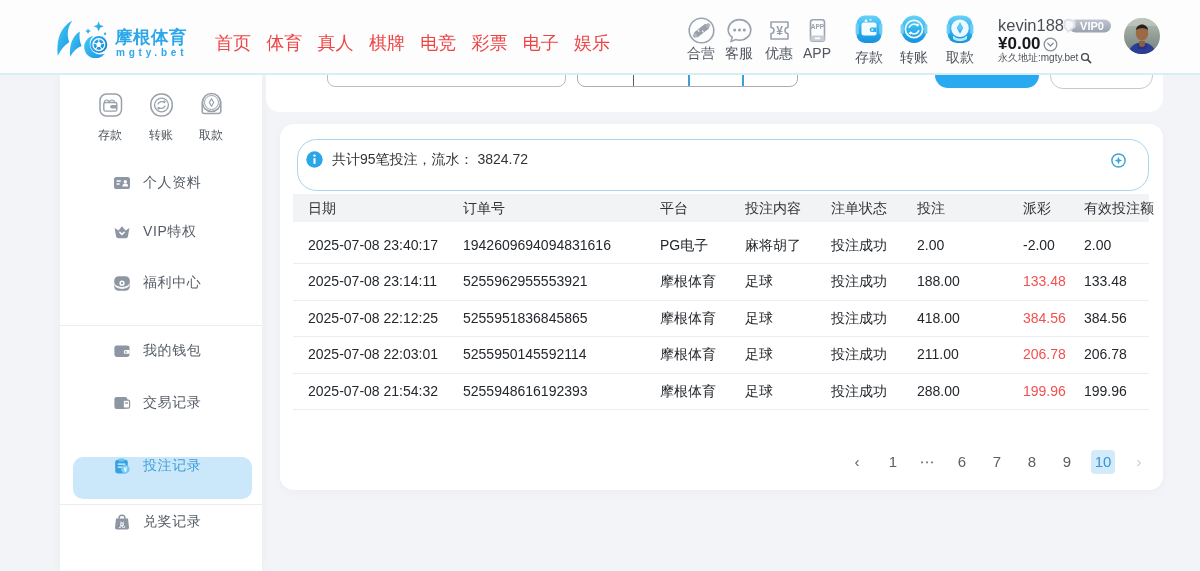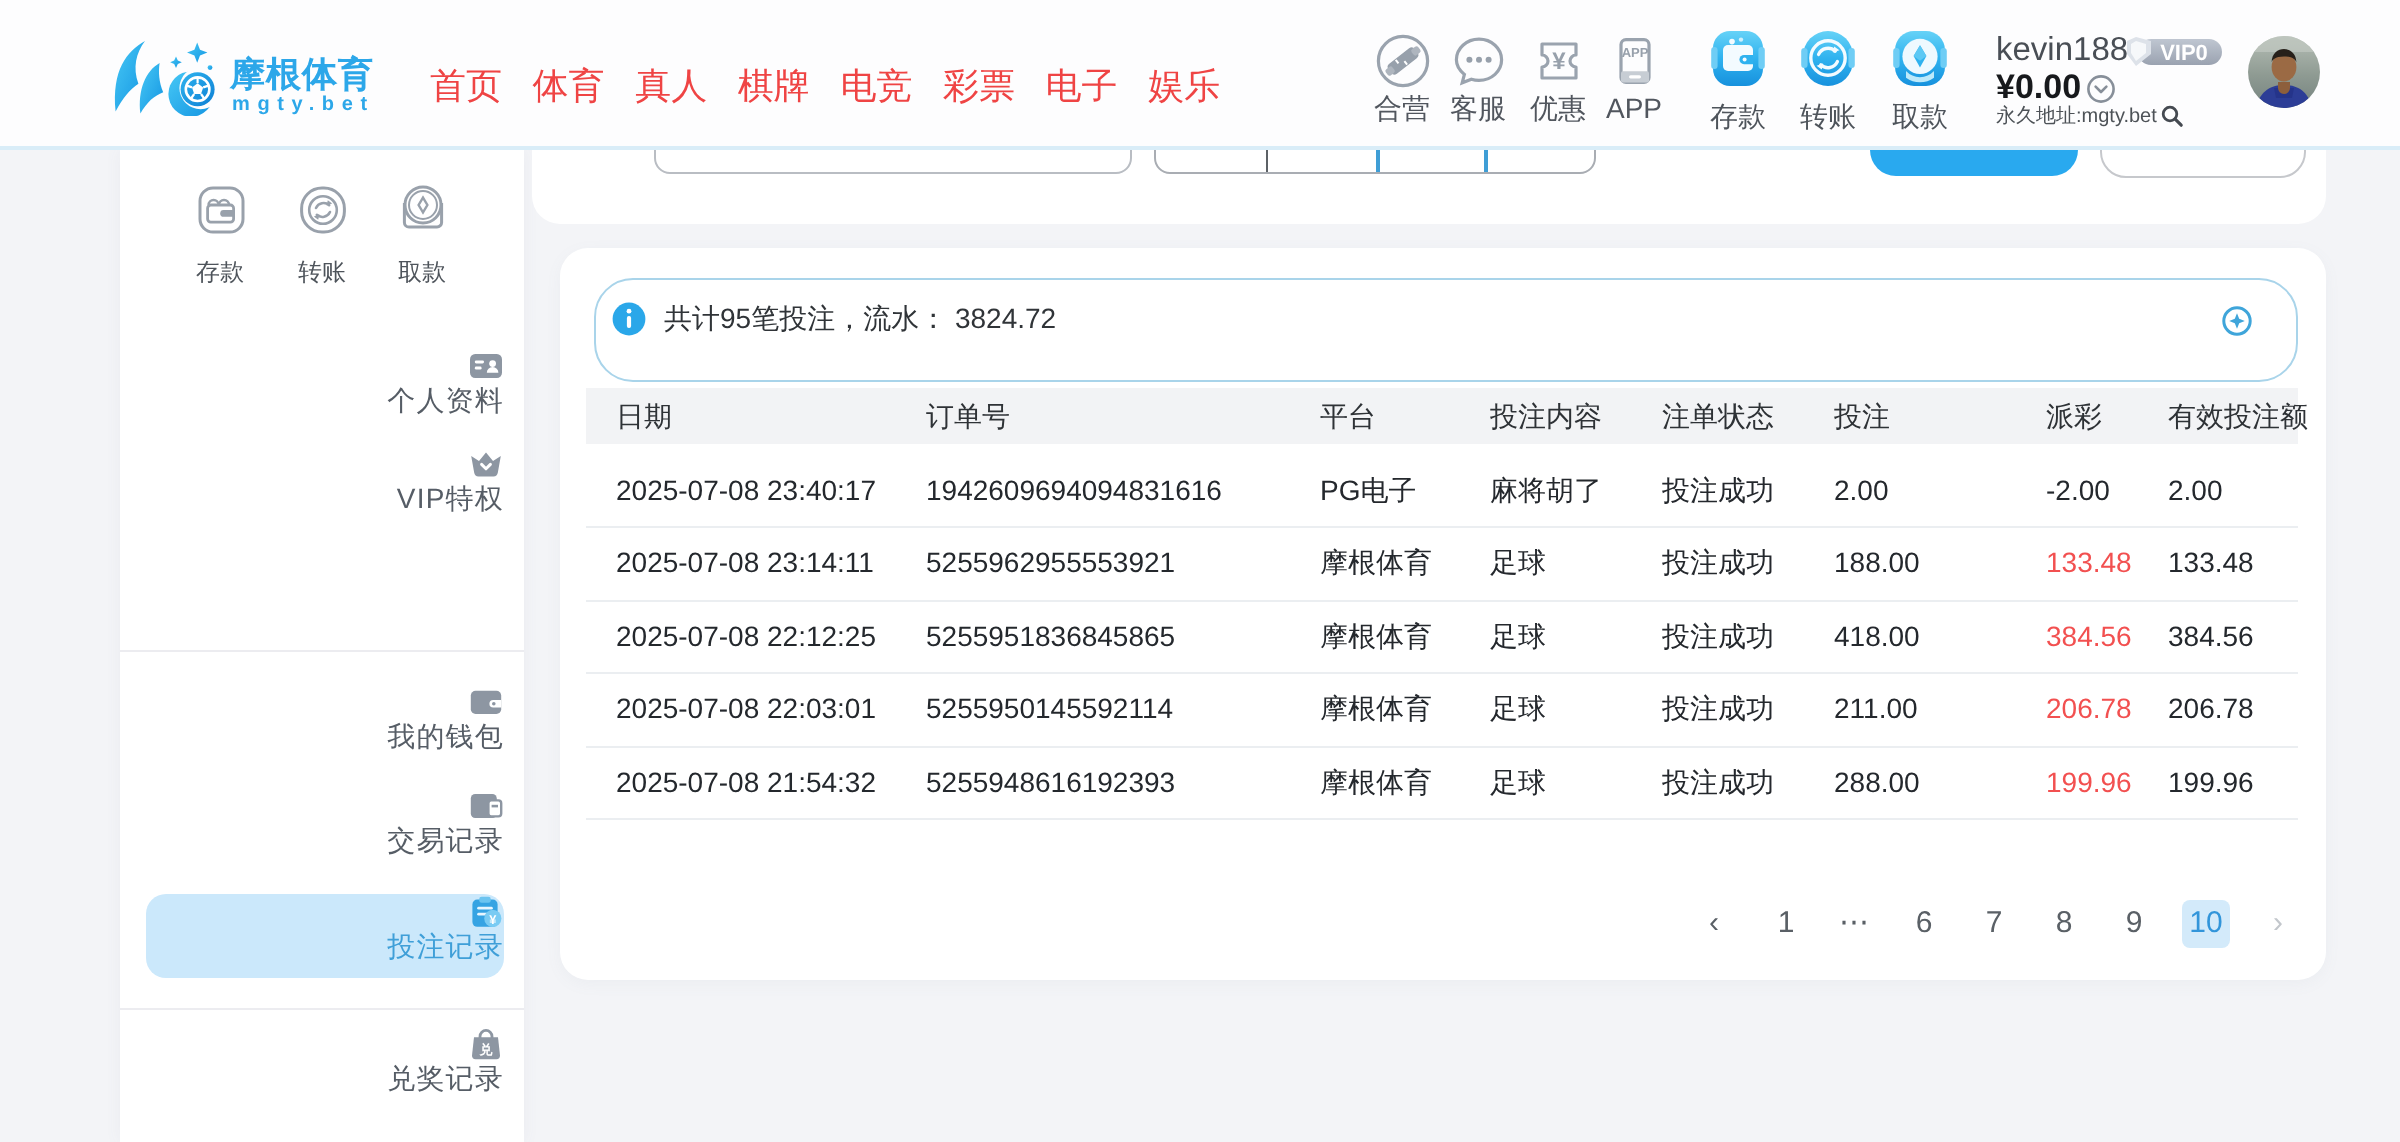--- a/index.html
+++ b/index.html
@@ -23,21 +23,21 @@
 #userblock { position:absolute; left:998px; top:0; width:170px; }
 #uname { position:absolute; left:0; top:15.5px; font-size:16.5px; color:#494e55; }
 #money { position:absolute; left:0; top:34px; font-size:17px; font-weight:bold; color:#17191c; }
 #addr { position:absolute; left:0; top:51px; font-size:10px; color:#4d5257; }
 #avatar { position:absolute; left:1124px; top:18px; width:36px; height:36px; border-radius:50%; overflow:hidden; }
 
 
 #sidebar { position:absolute; left:60px; top:75px; width:202px; height:496px; background:#fff; box-shadow:0 0 8px rgba(100,110,130,0.06); }
 .sic { position:absolute; top:17px; width:52px; text-align:center; }
 .sic .lbl { font-size:12px; color:#4e545b; margin-top:4px; }
-.mitem { position:absolute; left:13px; width:179px; height:42px; border-radius:10px; display:flex; align-items:flex-end;flex-direction:column; }
+.mitem { position:absolute; left:13px; width:179px; height:42px; border-radius:10px; display:flex; align-items:flex-start; }
 .mitem svg { margin-left:40px; }
 .mitem .t { font-size:14px; color:#565d66; margin-left:12px; letter-spacing:0.6px; }
 .mitem.on { background:#cbe8fb; }
 .mitem.on .t { color:#3f9fd8; }
 .sdiv { position:absolute; left:0px; width:202px; height:1px; background:#ececf0; }
 
 
 #formcard { position:absolute; left:266px; top:60px; width:897px; height:52px; background:#fff; border-radius:0 0 14px 14px; }
 .inp1 { position:absolute; left:327px; top:40px; width:239px; height:47px; border:1px solid #b9bdc3; border-radius:8px; background:#fff; }
 .inp2 { position:absolute; left:577px; top:40px; width:221px; height:47px; border:1px solid #a9adb3; border-radius:8px; background:#fff; overflow:hidden; }
@@ -262,38 +262,47 @@
 </svg>
       <div class="t">个人资料</div>
     </div>
   <div class="mitem" style="top:148px">
       <svg width="18" height="18" viewBox="0 0 18 18">
 <path d="M1.6,5 L5.5,7.5 L9,3.2 L12.5,7.5 L16.4,5 L14.9,13.4 a2.2,2.2 0 0 1 -2.2,1.8 H5.3 a2.2,2.2 0 0 1 -2.2,-1.8 Z" fill="#8d96a2"></path>
 <path d="M6.8,9.2 L9,11.4 L11.2,9.2" fill="none" stroke="#fff" stroke-width="1.5" stroke-linecap="round" stroke-linejoin="round"></path>
 </svg>
       <div class="t">VIP特权</div>
     </div>
+  <div class="mitem" style="top:199px">
+      <svg width="18" height="18" viewBox="0 0 18 18">
+<rect x="1.2" y="2.2" width="15.6" height="14.6" rx="4.4" fill="#8d96a2"></rect>
+<path d="M1.2,8 a7.8,5 0 0 0 15.6,0 v2 a7.8,5 0 0 1 -15.6,0 Z" fill="#fff" opacity="0.9"></path>
+<circle cx="9" cy="9.2" r="2.6" fill="#fff"></circle>
+<circle cx="9" cy="9.2" r="1.1" fill="#8d96a2"></circle>
+</svg>
+      <div class="t">福利中心</div>
+    </div>
   <div class="sdiv" style="top:250px"></div>
   <div class="mitem" style="top:267px">
       <svg width="18" height="18" viewBox="0 0 18 18">
 <rect x="1.4" y="3.4" width="15.2" height="11.6" rx="2.4" fill="#8d96a2"></rect>
 <path d="M16.6,8 h-4 a1.9,1.9 0 0 0 0,3.8 h4 Z" fill="#fff"></path>
 <circle cx="12.9" cy="9.9" r="0.9" fill="#8d96a2"></circle>
 </svg>
       <div class="t">我的钱包</div>
     </div>
   <div class="mitem" style="top:319px">
       <svg width="18" height="18" viewBox="0 0 18 18">
 <rect x="1.4" y="3" width="13" height="12" rx="2.2" fill="#8d96a2"></rect>
 <rect x="10.2" y="6.2" width="6.4" height="8" rx="1.4" fill="#fff" stroke="#8d96a2" stroke-width="1.2"></rect>
 <rect x="11.8" y="8.4" width="3.2" height="1.3" fill="#8d96a2"></rect>
 </svg>
       <div class="t">交易记录</div>
     </div>
-  <div class="mitem on" style="top:372px">
+  <div class="mitem on" style="top:382px">
       <svg width="18" height="18" viewBox="0 0 18 18">
 <rect x="2.2" y="2.8" width="12.6" height="13.6" rx="2.4" fill="#35a3e3"></rect>
 <rect x="5.6" y="1.4" width="5.8" height="3" rx="1.2" fill="#6cc4f0"></rect>
 <rect x="4.6" y="6.4" width="7.8" height="1.4" rx="0.7" fill="#e8f6ff"></rect>
 <rect x="4.6" y="9.4" width="5" height="1.4" rx="0.7" fill="#e8f6ff"></rect>
 <circle cx="12.4" cy="12.2" r="4.3" fill="#79cbf3"></circle>
 <text x="12.4" y="15" font-size="6.4" font-weight="bold" fill="#fff" text-anchor="middle" font-family="Liberation Sans">¥</text>
 </svg>
       <div class="t">投注记录</div>
     </div>

